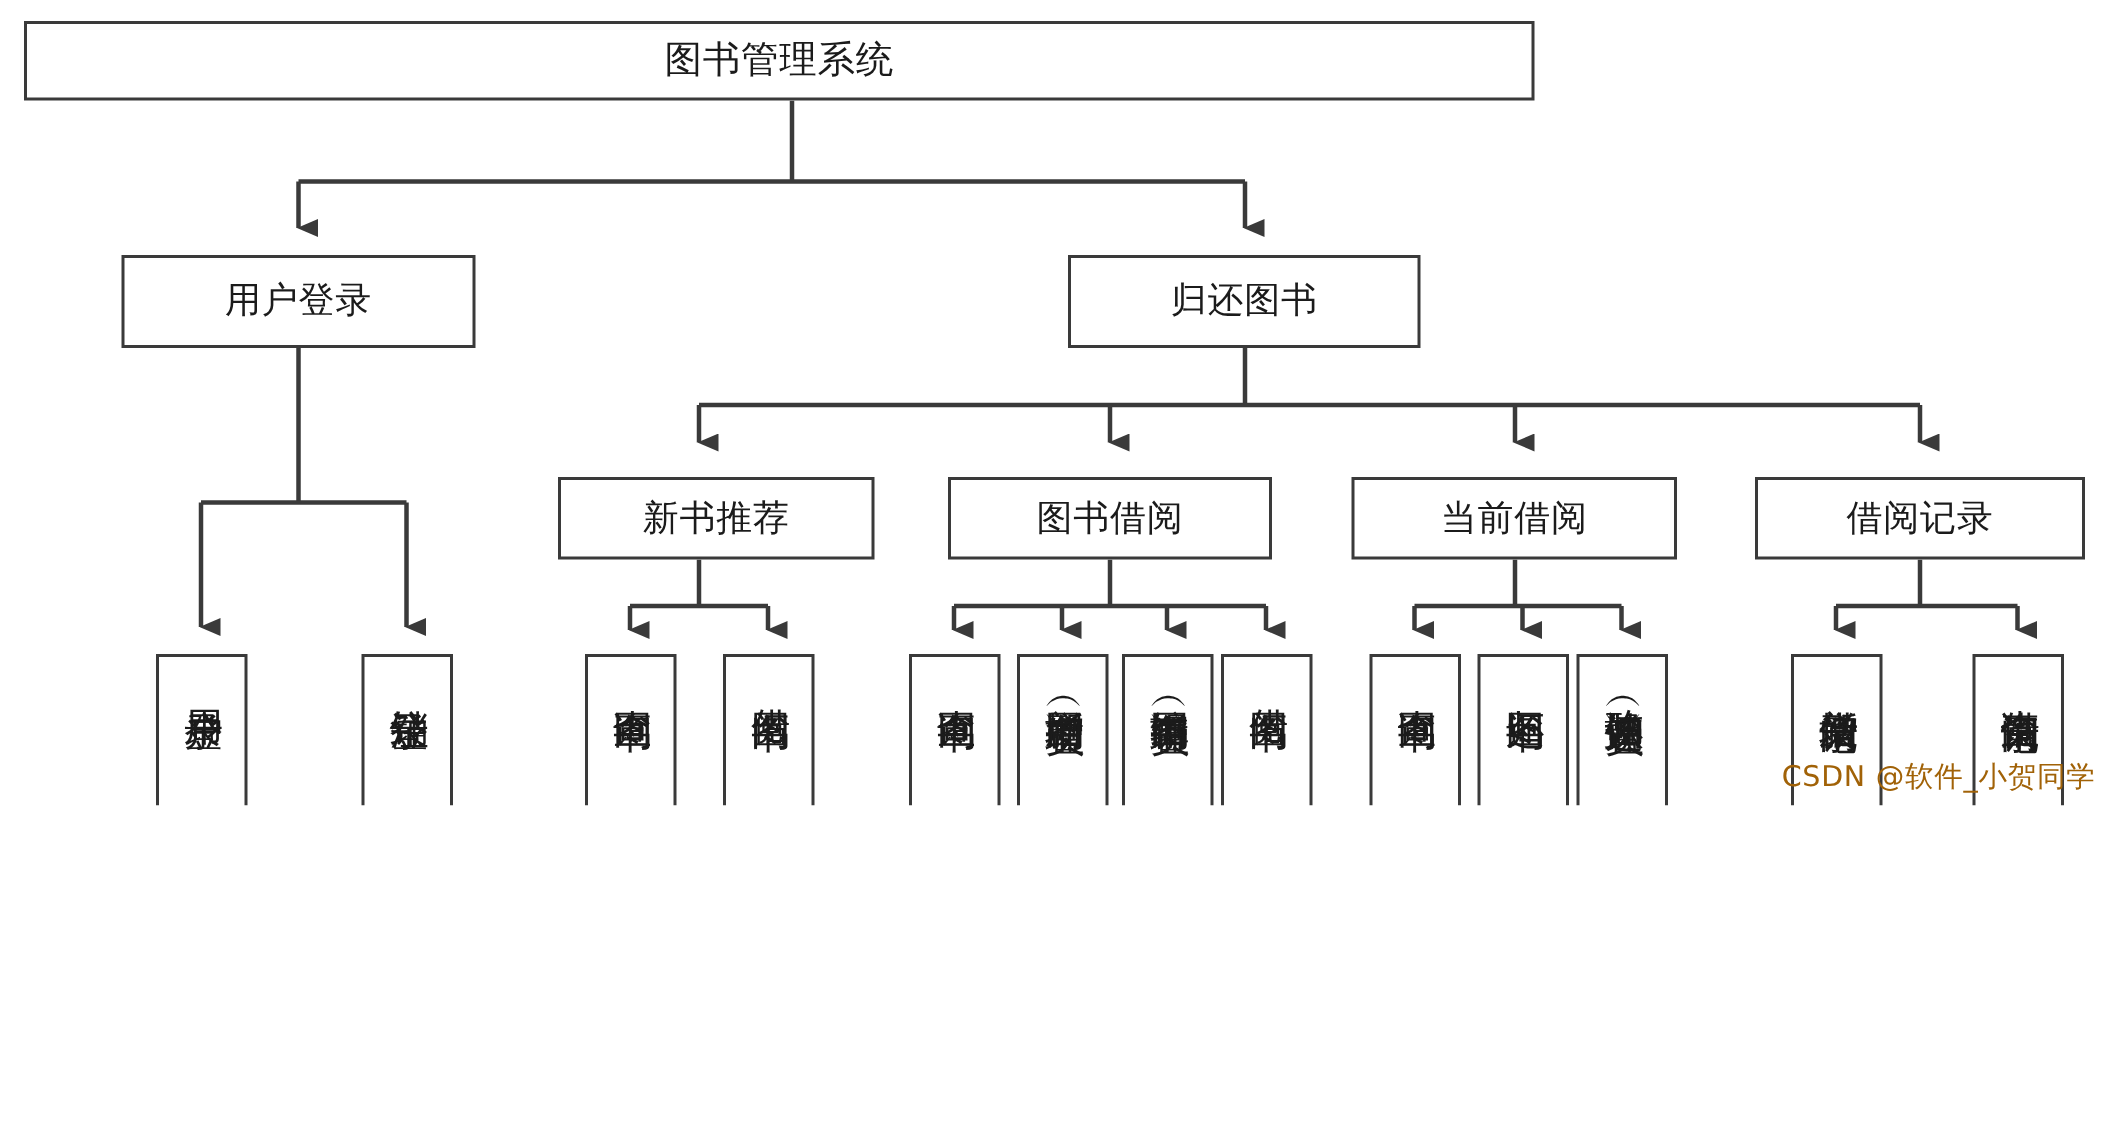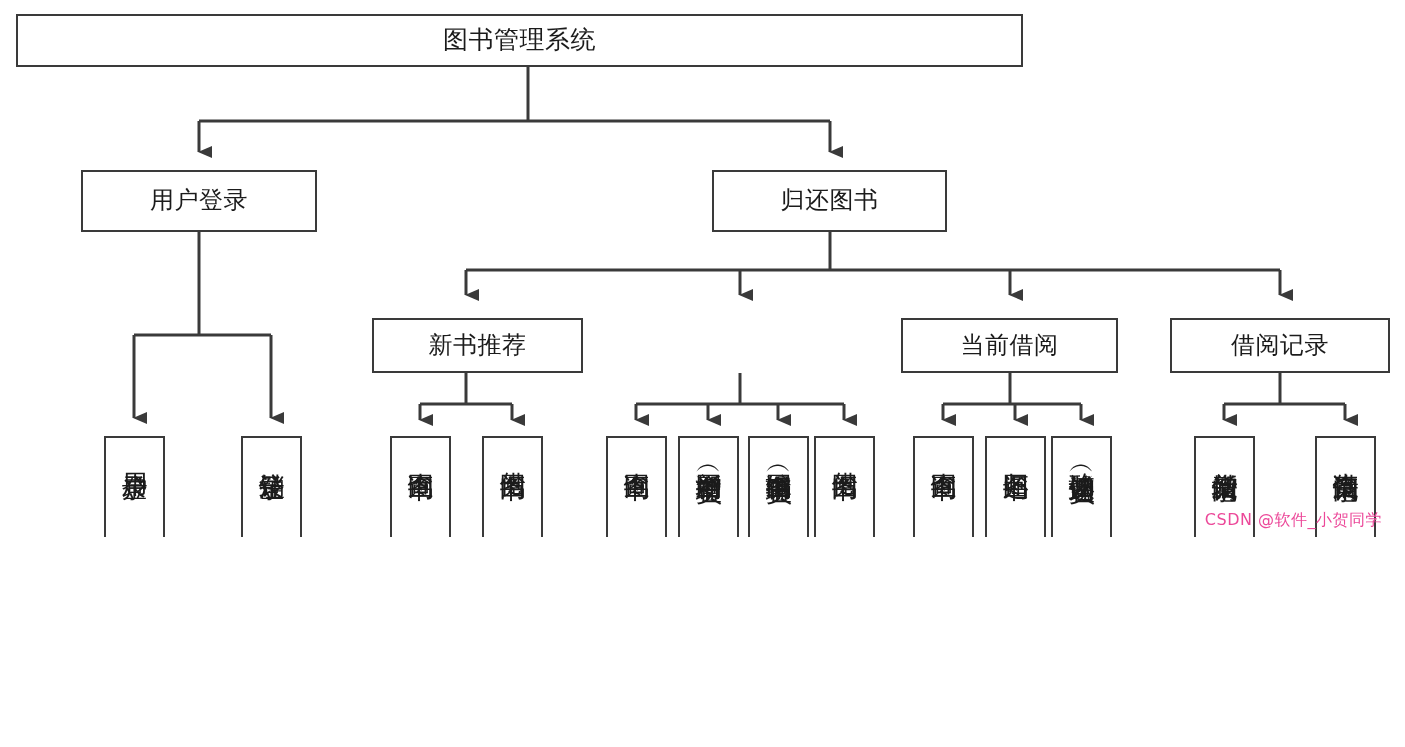--- a/index.html
+++ b/index.html
@@ -58,24 +58,24 @@
   .node.v .node-label {
     writing-mode: vertical-rl;
     text-orientation: upright;
     font-size: 26px;
     line-height: 1.06;
     letter-spacing: 1px;
     white-space: nowrap;
   }
   .watermark {
     position: absolute;
-    right: 23px;
+    right: 8px;
     bottom: 6px;
-    font-size: 16px;
-    color: #ec4899;
+    font-size: 19px;
+    color: #a16207;
     letter-spacing: 0.5px;
     z-index: 5;
     white-space: nowrap;
   }
 </style>
 </head>
 <body>
 
 <div id="canvas">
 
@@ -136,20 +136,23 @@
   <div class="node h" style="left:81px; top:170px; width:236px; height:62px;">
     <span class="node-label">用户登录</span>
   </div>
   <div class="node h" style="left:712px; top:170px; width:235px; height:62px;">
     <span class="node-label">归还图书</span>
   </div>
 
   <div class="node h" style="left:361px; top:318px; width:211px; height:55px;margin-left:11px;">
     <span class="node-label">新书推荐</span>
   </div>
+  <div class="node h" style="left:632px; top:318px; width:216px; height:55px;">
+    <span class="node-label">图书借阅</span>
+  </div>
   <div class="node h" style="left:901px; top:318px; width:217px; height:55px;justify-content:center;">
     <span class="node-label">当前借阅</span>
   </div>
   <div class="node h" style="left:1170px; top:318px; width:220px; height:55px;">
     <span class="node-label">借阅记录</span>
   </div>
 
   <div class="node v" style="left:104px; top:436px; width:61px; height:297px;">
     <span class="node-label">用户登录</span>
   </div>

